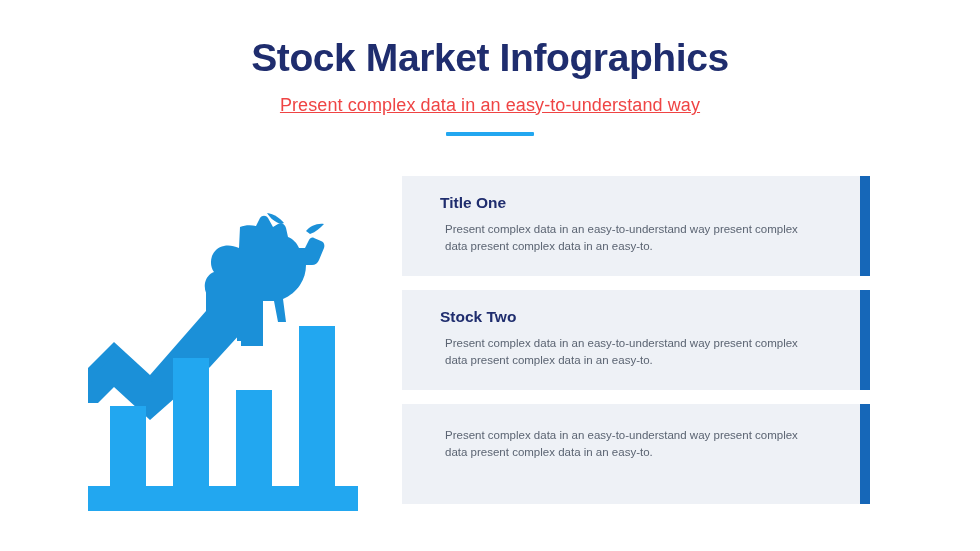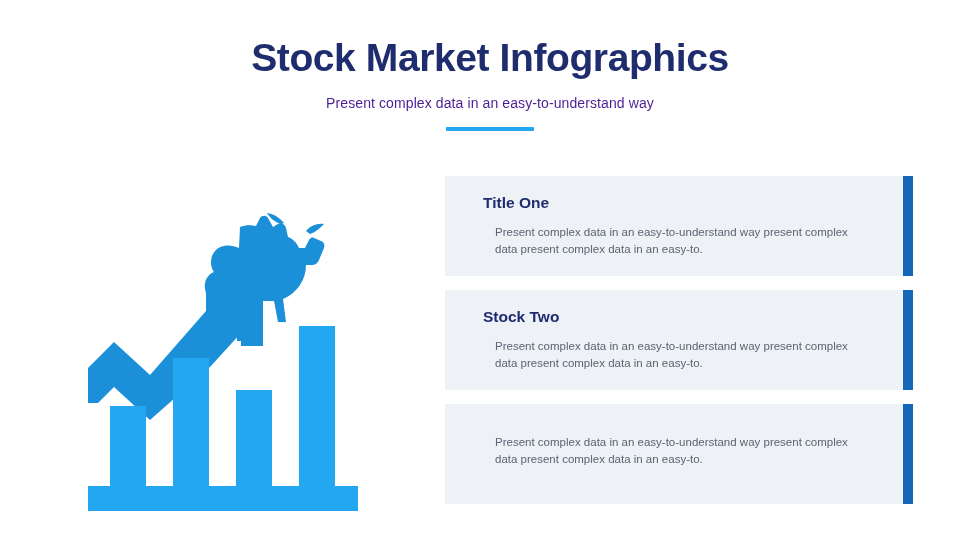--- a/index.html
+++ b/index.html
@@ -31,24 +31,25 @@
   }
   .title {
     font-size: 39px;
     font-weight: bold;
     color: #1f2d6e;
     letter-spacing: -0.4px;
     line-height: 1.05;
     margin: 0;
   }
   .subtitle {
-    font-size: 14px;
-    color: #4c1d95;
+    font-size: 18px;
+    color: #ef4444;
     margin-top: 16px;
     letter-spacing: 0.1px;
+    text-decoration: underline;
   }
   .accent-bar {
     width: 88px;
     height: 4px;
     background: #22a7f0;
     margin: 16px auto 0 auto;
     border-radius: 1px;
   }
 
   
@@ -59,21 +60,21 @@
     width: 300px;
     height: 345px;
   }
   .illustration svg {
     display: block;
   }
 
   
   .cards {
     position: absolute;
-    left: 445px;
+    left: 402px;
     top: 176px;
     width: 458px;
   }
   .card {
     position: relative;
     background: #eef1f6;
     height: 100px;
     margin-bottom: 14px;
     padding: 18px 34px 0 38px;
     box-sizing: border-box;
@@ -92,21 +93,21 @@
   .card-title {
     font-size: 15.5px;
     font-weight: bold;
     color: #1f2d6e;
     margin: 0 0 9px 0;
   }
   .card-body {
     font-size: 11.5px;
     line-height: 1.45;
     color: #5b6472;
-    margin: 12px;
+    margin: 5px;
     max-width: 372px;
   }
 </style>
 </head>
 <body>
 
 <div class="slide">
 
   <div class="header">
     <h1 class="title">Stock Market Infographics</h1>

